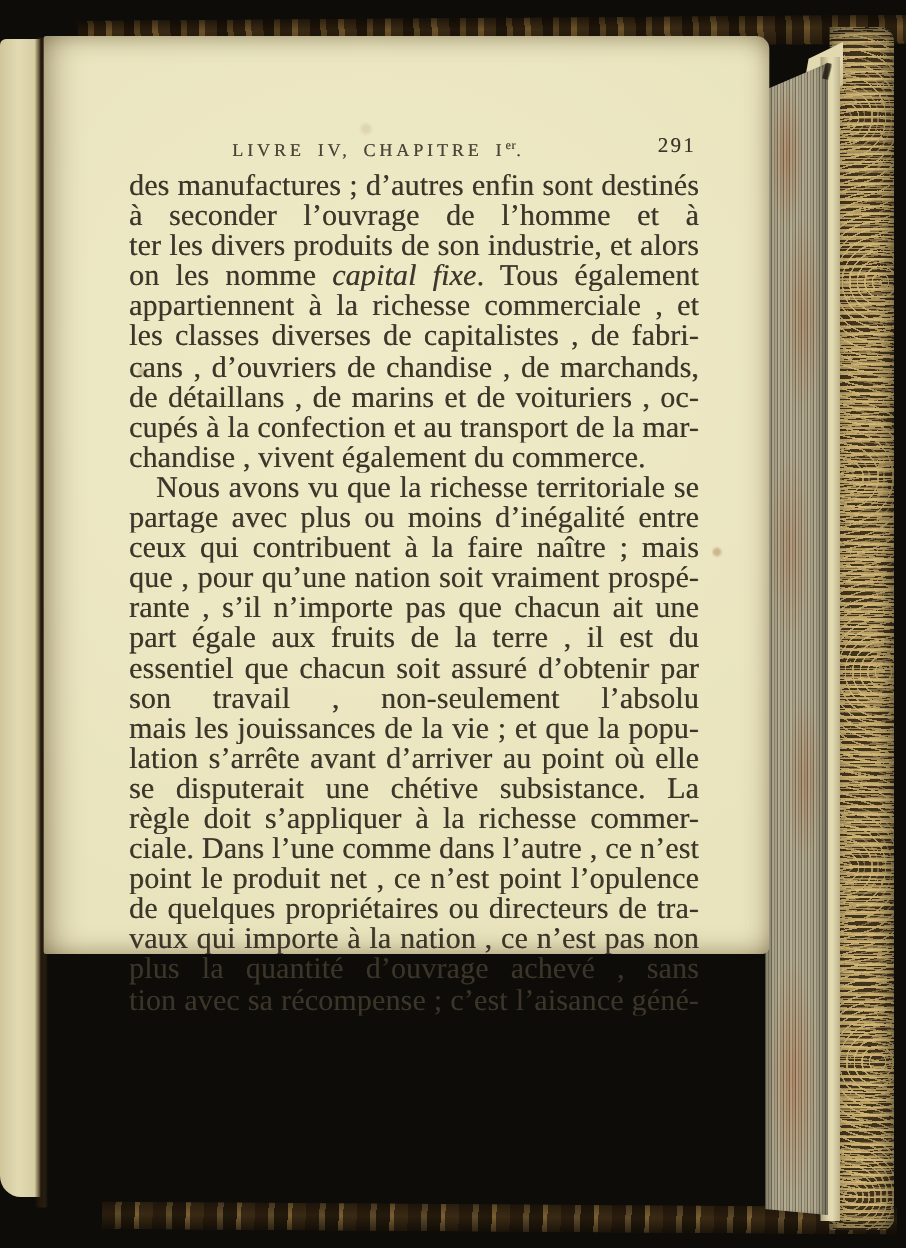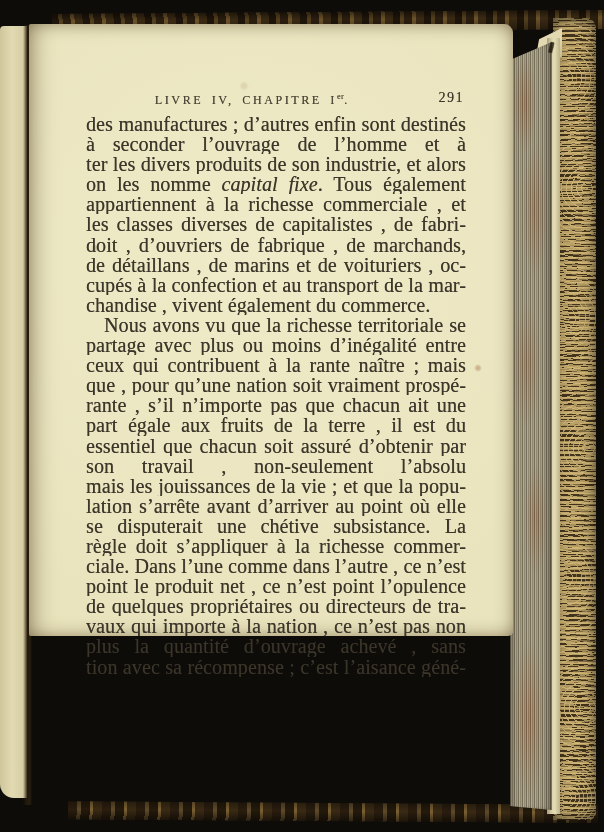--- a/index.html
+++ b/index.html
@@ -134,27 +134,27 @@
       <span class="running-title"><span>LIVRE IV, CHAPITRE I</span><sup>er</sup><span>.</span></span>
       <span class="page-number">291</span>
     </div>
     <div class="textblock">
         <div class="textline"><span>des manufactures ; d’autres enfin sont destinés</span></div>
         <div class="textline"><span>à seconder l’ouvrage de l’homme et à augmen-</span></div>
         <div class="textline"><span>ter les divers produits de son industrie, et alors</span></div>
         <div class="textline"><span>on les nomme </span><i>capital fixe</i><span>. Tous également</span></div>
         <div class="textline"><span>appartiennent à la richesse commerciale , et</span></div>
         <div class="textline"><span>les classes diverses de capitalistes , de fabri-</span></div>
-        <div class="textline"><span>doit , d’ouvriers de fabrique , de marchands,</span></div>
+        <div class="textline"><span>cans , d’ouvriers de chandise , de marchands,</span></div>
         <div class="textline"><span>de détaillans , de marins et de voituriers , oc-</span></div>
         <div class="textline"><span>cupés à la confection et au transport de la mar-</span></div>
         <div class="textline endpara"><span>chandise , vivent également du commerce.</span></div>
         <div class="textline indent"><span>Nous avons vu que la richesse territoriale se</span></div>
         <div class="textline"><span>partage avec plus ou moins d’inégalité entre</span></div>
-        <div class="textline"><span>ceux qui contribuent à la rante naître ; mais</span></div>
+        <div class="textline"><span>ceux qui contribuent à la faire naître ; mais</span></div>
         <div class="textline"><span>que , pour qu’une nation soit vraiment prospé-</span></div>
         <div class="textline"><span>rante , s’il n’importe pas que chacun ait une</span></div>
         <div class="textline"><span>part égale aux fruits de la terre , il est du moins</span></div>
         <div class="textline"><span>essentiel que chacun soit assuré d’obtenir par</span></div>
         <div class="textline"><span>son travail , non-seulement l’absolu nécessaire,</span></div>
         <div class="textline"><span>mais les jouissances de la vie ; et que la popu-</span></div>
         <div class="textline"><span>lation s’arrête avant d’arriver au point où elle</span></div>
         <div class="textline"><span>se disputerait une chétive subsistance. La même</span></div>
         <div class="textline"><span>règle doit s’appliquer à la richesse commer-</span></div>
         <div class="textline"><span>ciale. Dans l’une comme dans l’autre , ce n’est</span></div>

